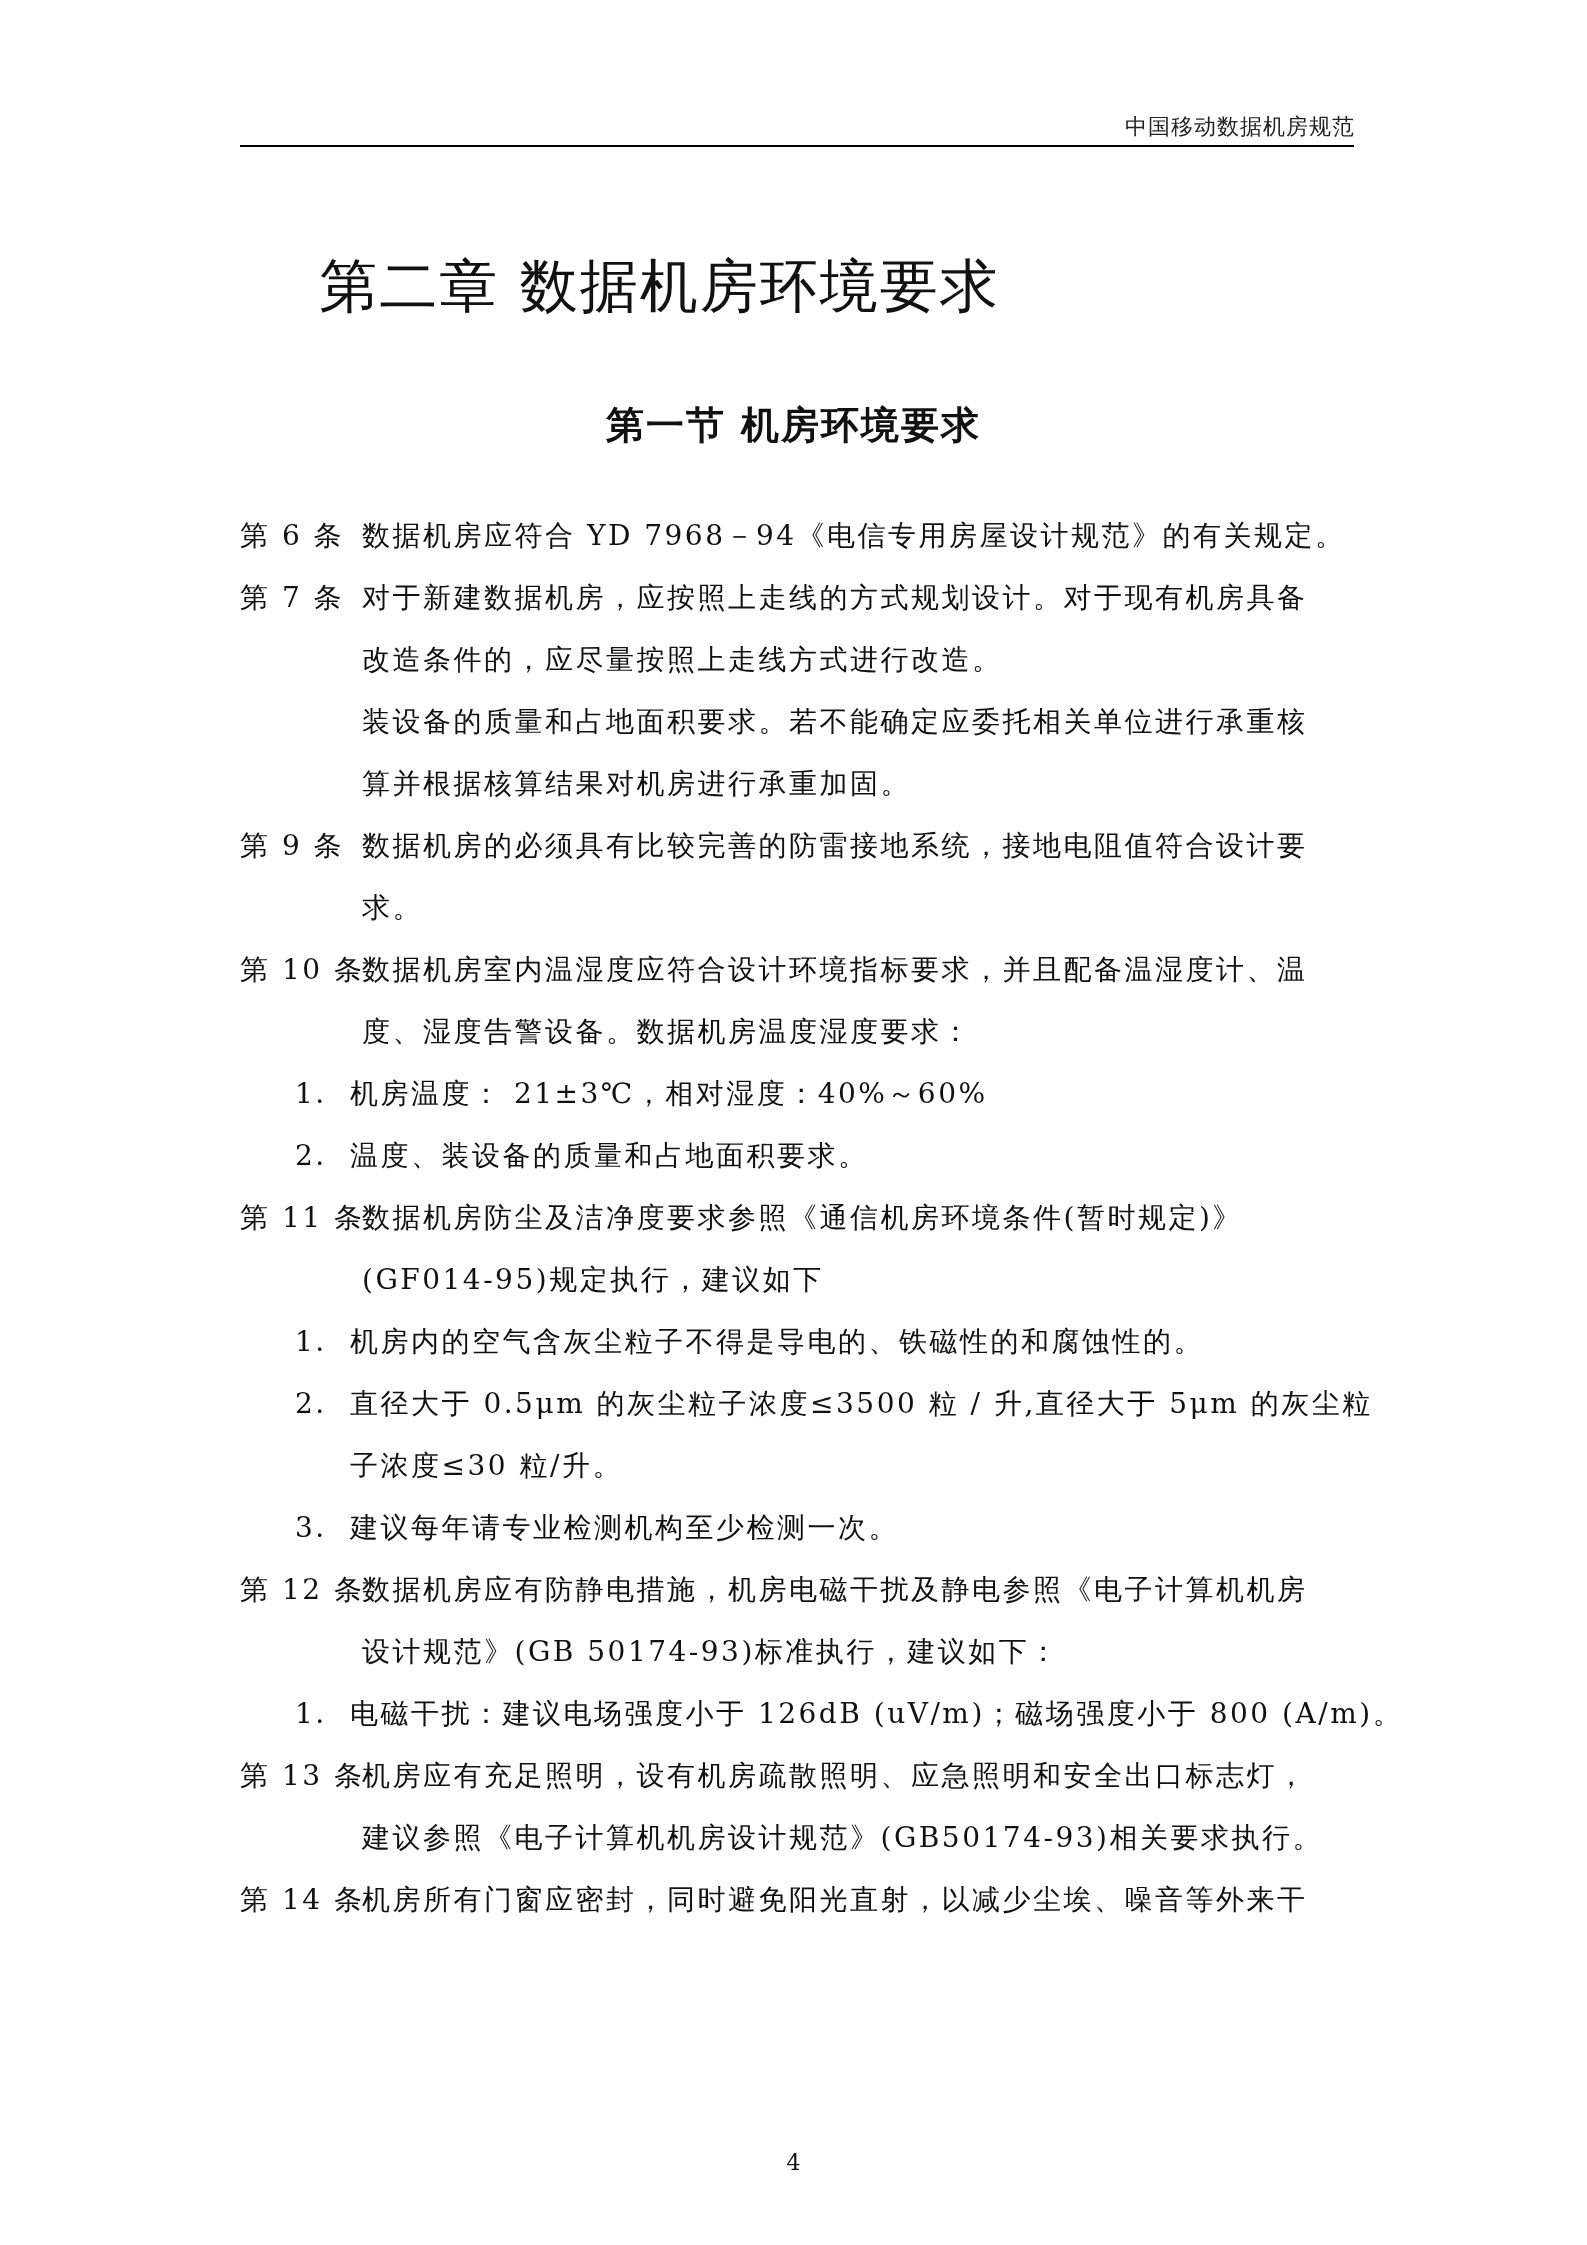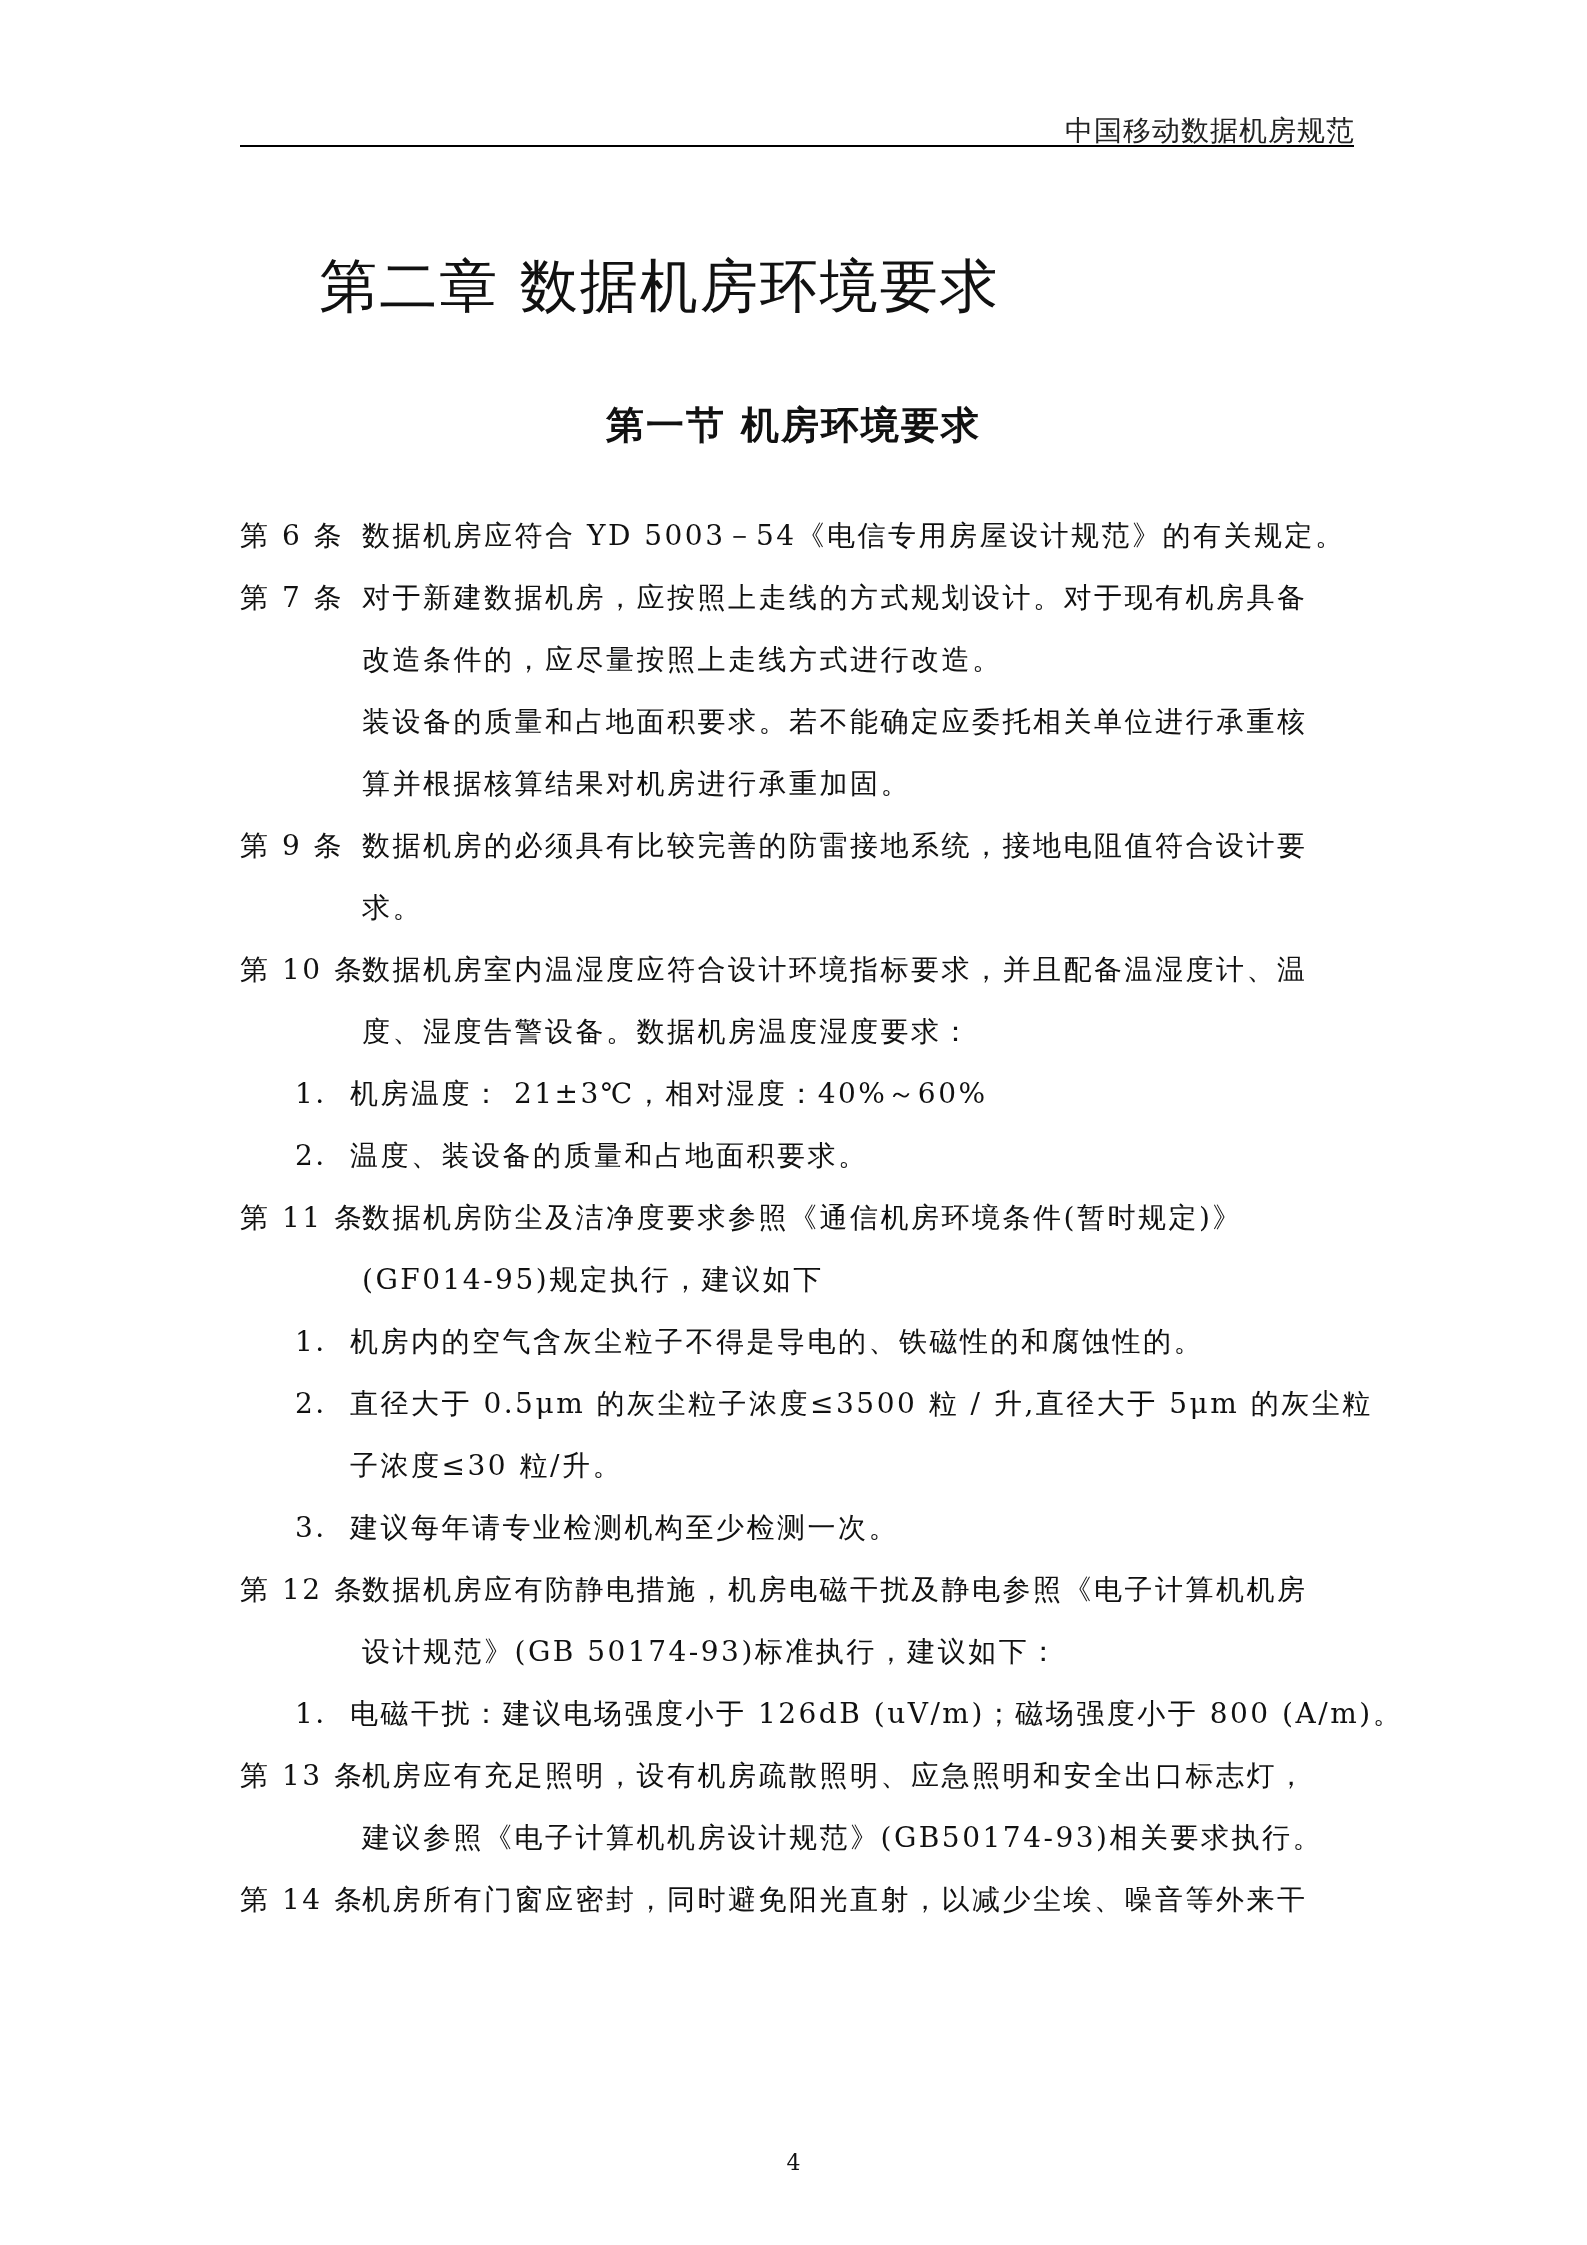--- a/index.html
+++ b/index.html
@@ -1,18 +1,18 @@
 <!DOCTYPE html>
 <html><head>
 <meta charset="utf-8">
 <style>
   html, body { margin: 0; padding: 0; background: #ffffff; }
   body { width: 1587px; height: 2245px; position: relative; overflow: hidden;
          font-family: "DejaVu Serif", "Liberation Serif", serif; color: #111; }
-  .header-text { position: absolute; right: 232px; top: 112px; font-size: 28px;
+  .header-text { position: absolute; right: 232px; top: 112px; font-size: 22px;
                  font-family: "DejaVu Sans", "Liberation Sans", sans-serif; color: #222; letter-spacing: 1px; }
   .header-rule { position: absolute; left: 240px; width: 1114px; top: 145px; height: 0; border-top: 2px solid #000; }
   .chapter-title { position: absolute; left: 0; width: 1319px; top: 248px; text-align: center;
                    font-size: 58px; font-family: "DejaVu Serif", "Liberation Serif", serif; font-weight: normal; letter-spacing: 2px; }
   .section-title { position: absolute; left: 0; width: 1587px; top: 400px; text-align: center;
                    font-size: 38px; font-family: "DejaVu Sans", "Liberation Sans", sans-serif; font-weight: bold; letter-spacing: 2px; }
   .body { position: absolute; left: 240px; width: 1114px; top: 505px; font-size: 28px; line-height: 62px; }
   .line { white-space: nowrap; height: 62px; letter-spacing: 2.5px; }
   .art-label { display: inline-block; width: 122px; }
   .indent { padding-left: 122px; }
@@ -25,21 +25,21 @@
 <body>
 
 <div class="header-text">中国移动数据机房规范</div>
 <div class="header-rule"></div>
 
 <h1 class="chapter-title" style="margin:0">第二章 数据机房环境要求</h1>
 <h2 class="section-title" style="margin:0">第一节 机房环境要求</h2>
 
 <div class="body">
 
-  <div class="line"><span class="art-label">第 6 条</span><span>数据机房应符合 YD 5003－54《电信专用房屋设计规范》的有关规定。</span></div>
+  <div class="line"><span class="art-label">第 6 条</span><span>数据机房应符合 YD 7968－94《电信专用房屋设计规范》的有关规定。</span></div>
 
   <div class="line"><span class="art-label">第 7 条</span><span>对于新建数据机房，应按照上走线的方式规划设计。对于现有机房具备</span></div>
   <div class="line indent">改造条件的，应尽量按照上走线方式进行改造。</div>
 
   <div class="line indent">装设备的质量和占地面积要求。若不能确定应委托相关单位进行承重核</div>
   <div class="line indent">算并根据核算结果对机房进行承重加固。</div>
 
   <div class="line"><span class="art-label">第 9 条</span><span>数据机房的必须具有比较完善的防雷接地系统，接地电阻值符合设计要</span></div>
   <div class="line indent">求。</div>
 

